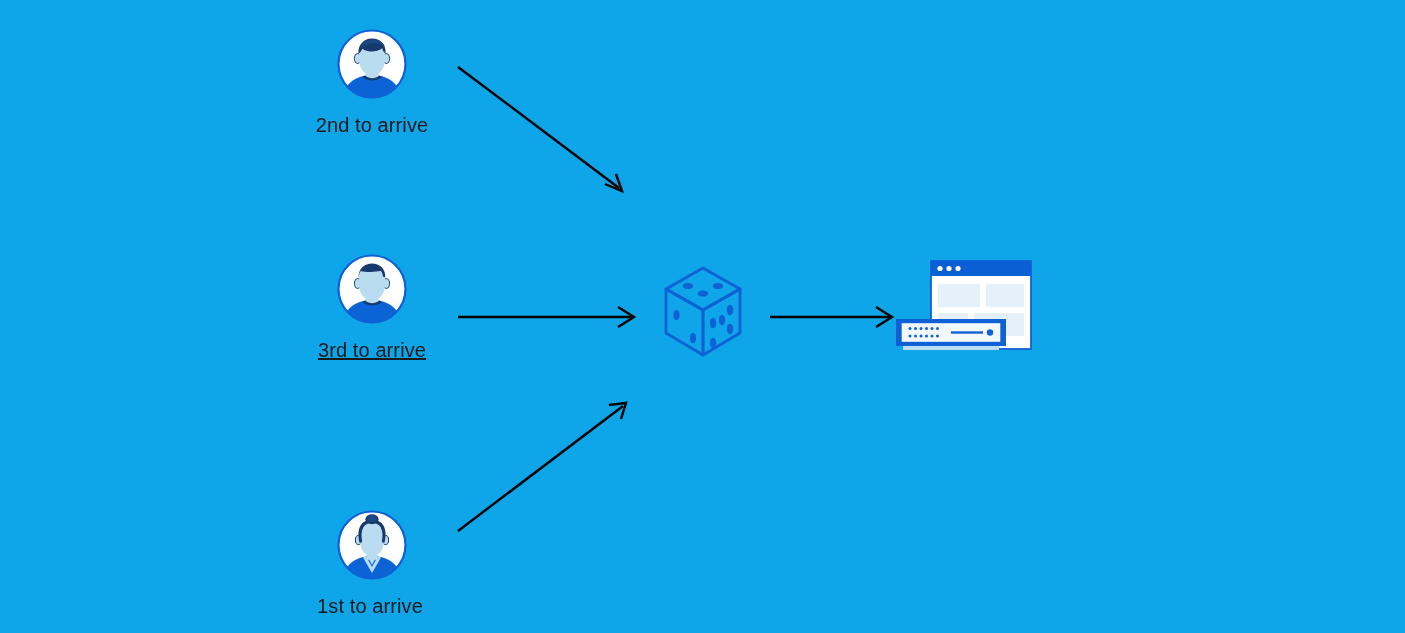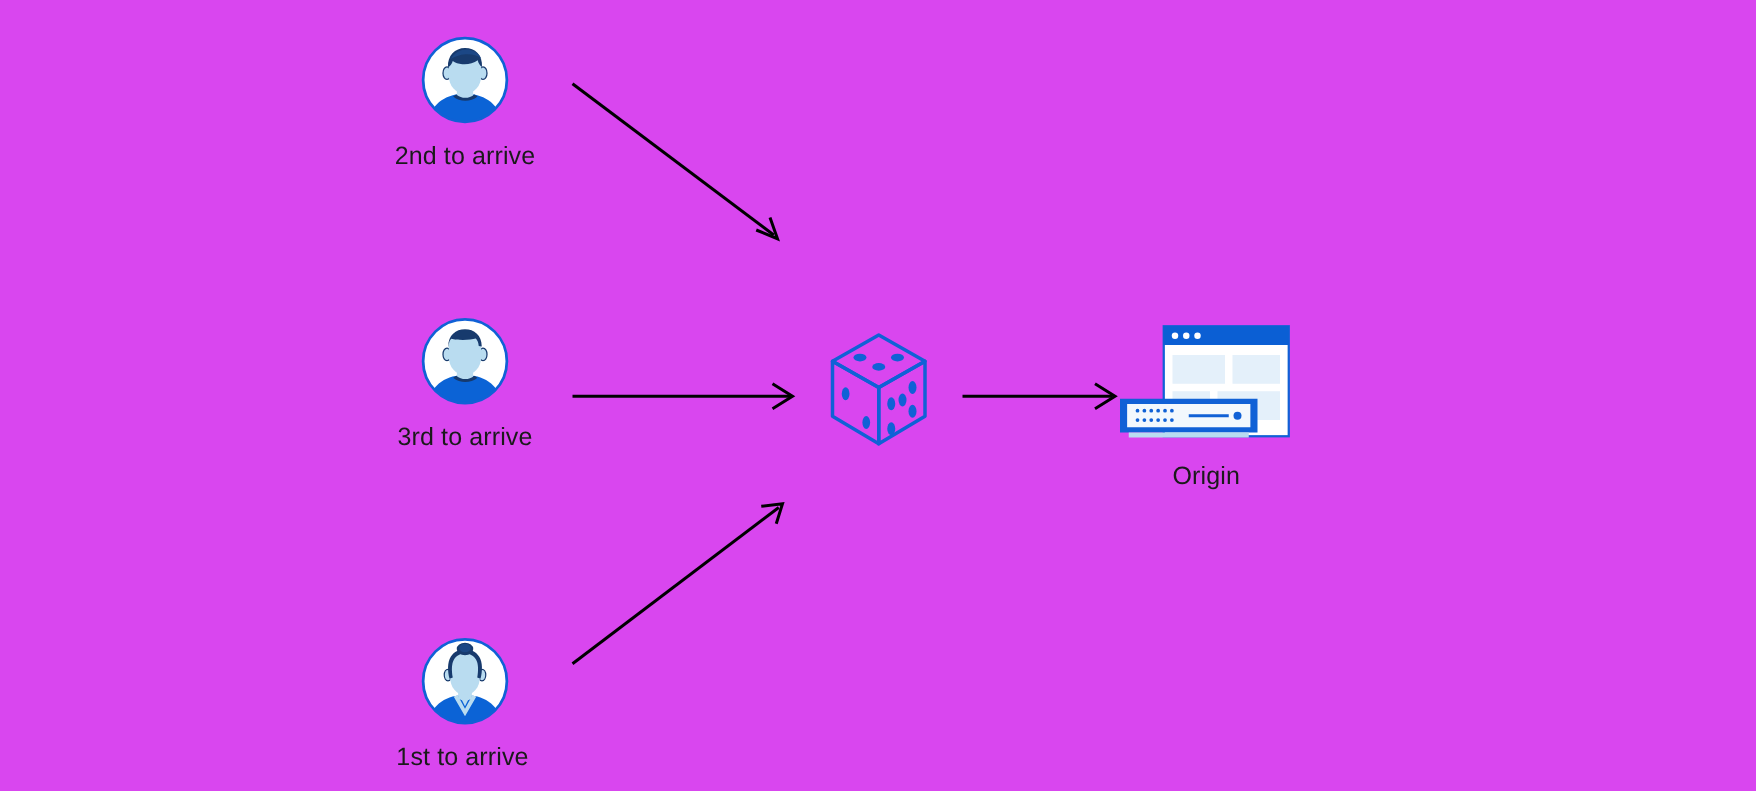--- a/index.html
+++ b/index.html
@@ -7,21 +7,21 @@
     padding: 0;
     background: #ffffff;
   }
   body {
     font-family: "Liberation Sans", sans-serif;
   }
   #canvas {
     position: relative;
     width: 1405px;
     height: 633px;
-    background: #d946ef;
+    background: #0ea5e9;
     overflow: hidden;
   }
   .node {
     position: absolute;
   }
   .node-label {
     position: absolute;
     width: 240px;
     text-align: center;
     font-family: "Liberation Sans", sans-serif;
@@ -113,21 +113,21 @@
         <path d="M29.5 44.5 c3.2 2.6 9.8 2.6 13 0 v-4.5 h-13 z" fill="#9ecde6"></path>
         <path d="M29 47.5 c4.5 3.6 10 3.6 14.5 0 l2.5 1.6 c-5.6 4.6 -13.9 4.6 -19.5 0 z" fill="#173a6d"></path>
         <ellipse cx="21.6" cy="30.5" rx="3.2" ry="5" fill="#b9dcf0" stroke="#173a6d" stroke-width="1"></ellipse>
         <ellipse cx="50.4" cy="30.5" rx="3.2" ry="5" fill="#b9dcf0" stroke="#173a6d" stroke-width="1"></ellipse>
         <path d="M23 24 c0 -8 6 -13 13 -13 s13 5 13 13 v8 c0 9 -5.8 15 -13 15 s-13 -6 -13 -15 z" fill="#b9dcf0"></path>
 
         <path d="M22.6 24.2 c0 -9 6 -13.8 13.4 -13.8 c7.4 0 13.4 4.8 13.4 13.8 l-2.4 -0.4 c-0.4 -3.2 -1.2 -5 -2.4 -6 c-4 1.4 -14.8 1.6 -19.6 0.2 c-1.2 1.2 -1.9 3 -2.2 6.2 z" fill="#173a6d"></path>
       </g>
       <circle cx="36" cy="36" r="33.5" fill="none" stroke="#1061d6" stroke-width="2.2"></circle>
     </svg>
-    <div class="node-label" style="left:-84px; top:86px;">3rd to arrive</div>
+    <div class="node-label" style="left:-84px; top:86px;text-decoration:underline;">3rd to arrive</div>
   </div>
 
   <div class="node avatar-wrap" style="left:336px; top:509px;">
     <svg class="icon-svg" width="72" height="72" viewBox="0 0 72 72">
       <defs>
         <clipPath id="clipAvC">
             <circle cx="36" cy="36" r="33.5"></circle>
           </clipPath>
       </defs>
       <circle cx="36" cy="36" r="33.5" fill="#ffffff"></circle>
@@ -215,16 +215,15 @@
           <circle cx="28" cy="78" r="1.5"></circle>
             <circle cx="33.5" cy="78" r="1.5"></circle>
           <circle cx="39" cy="78" r="1.5"></circle>
             <circle cx="44.5" cy="78" r="1.5"></circle>
         </g>
         <line x1="58" y1="74.5" x2="90" y2="74.5" stroke="#1061d6" stroke-width="2.4"></line>
         <circle cx="97" cy="74.5" r="3.2" fill="#1061d6"></circle>
         <rect x="10" y="88" width="96" height="4" fill="#b9dcf0"></rect>
       </g>
     </svg>
-    <div class="node-label" style="left:-48px; top:112px;">Origin</div>
   </div>
 
 </div>
 
 </body></html>

